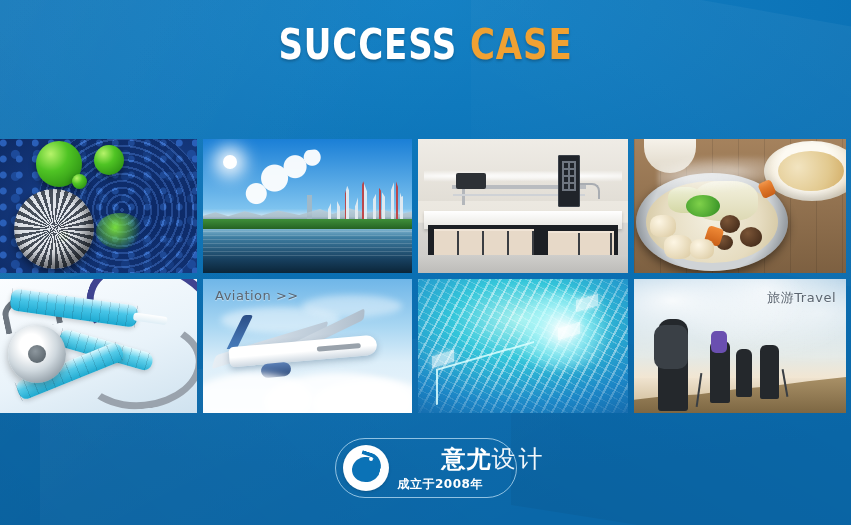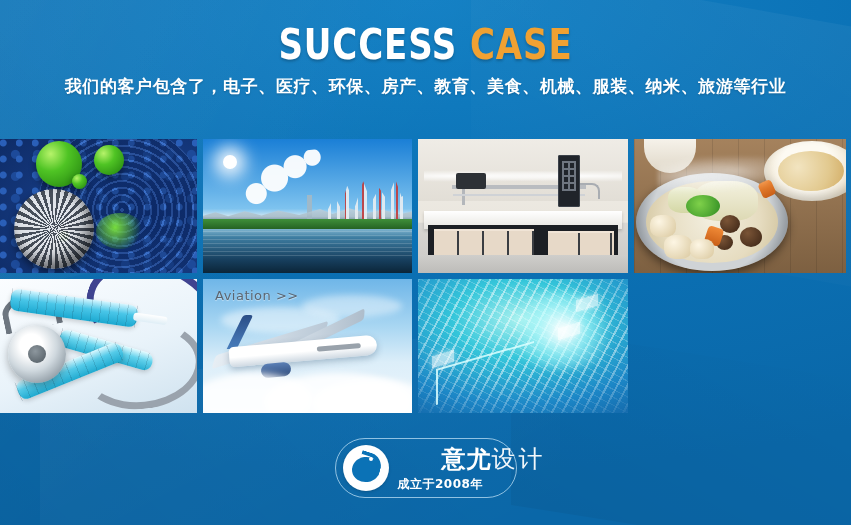--- a/index.html
+++ b/index.html
@@ -315,21 +315,20 @@
   <div class="facet f2"></div>
   <div class="facet f3"></div>
   <div class="facet f4"></div>
 
   <div class="header">
     <div class="title">
       <span class="w">SUCCESS</span><span>&nbsp;</span><span class="o">CASE</span>
     </div>
 
 
-    <div class="subtitle">我们的客户包含了，电子、医疗、环保、房产、教育、美食、机械、服装、纳米、旅游等行业</div>
   </div>
 
   <div class="grid">
 
     <div class="tile t1">
       <div class="vortex"></div>
       <div class="sph s1"></div>
       <div class="sph s2"></div>
       <div class="sph s3"></div>
       <div class="sph s4"></div>
@@ -416,20 +415,31 @@
 
     <div class="tile t7">
       <div class="bits"></div>
       <div class="flare"></div>
       <div class="trace"></div>
       <div class="chip ch1"></div>
       <div class="chip ch2"></div>
       <div class="chip ch3"></div>
     </div>
 
+    <div class="tile t8">
+      <div class="sky"></div>
+      <div class="ridge"></div>
+      <div class="pole p1"></div>
+      <div class="hiker h1"></div>
+      <div class="hiker h2"></div>
+      <div class="hiker h3"></div>
+      <div class="hiker h4"></div>
+      <div class="pole p2"></div>
+      <div class="cap cap-tr">旅游Travel</div>
+    </div>
 
   </div>
 
   <div class="logo">
     <div class="logo-mark">
       <span class="body"></span>
       <span class="beakline"></span>
       <span class="eye"></span>
     </div>
     <div class="logo-text">

